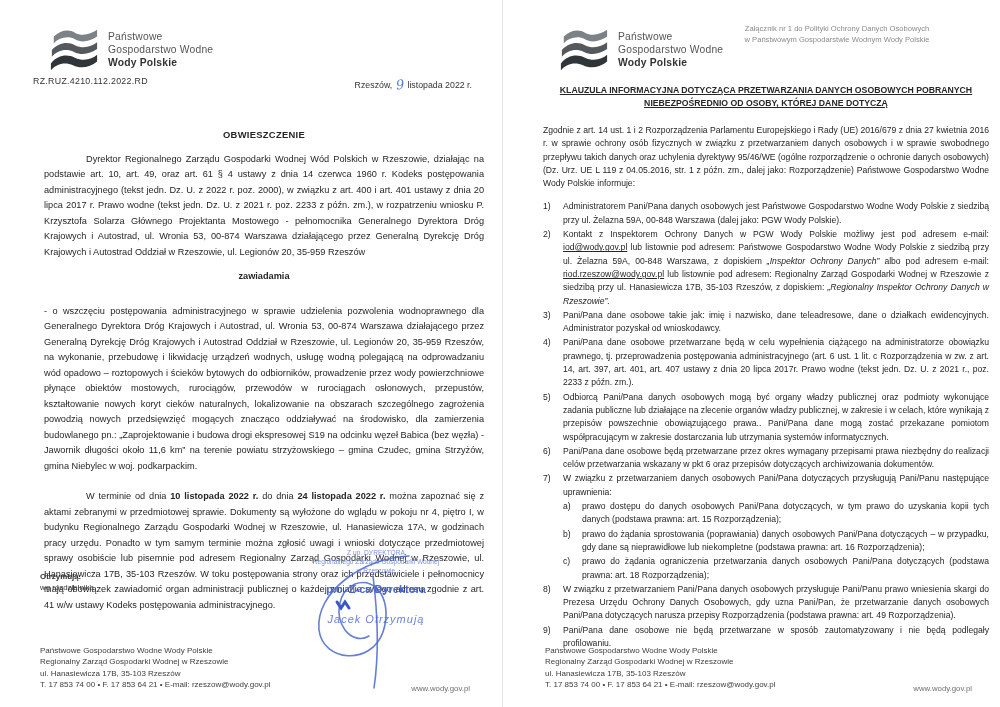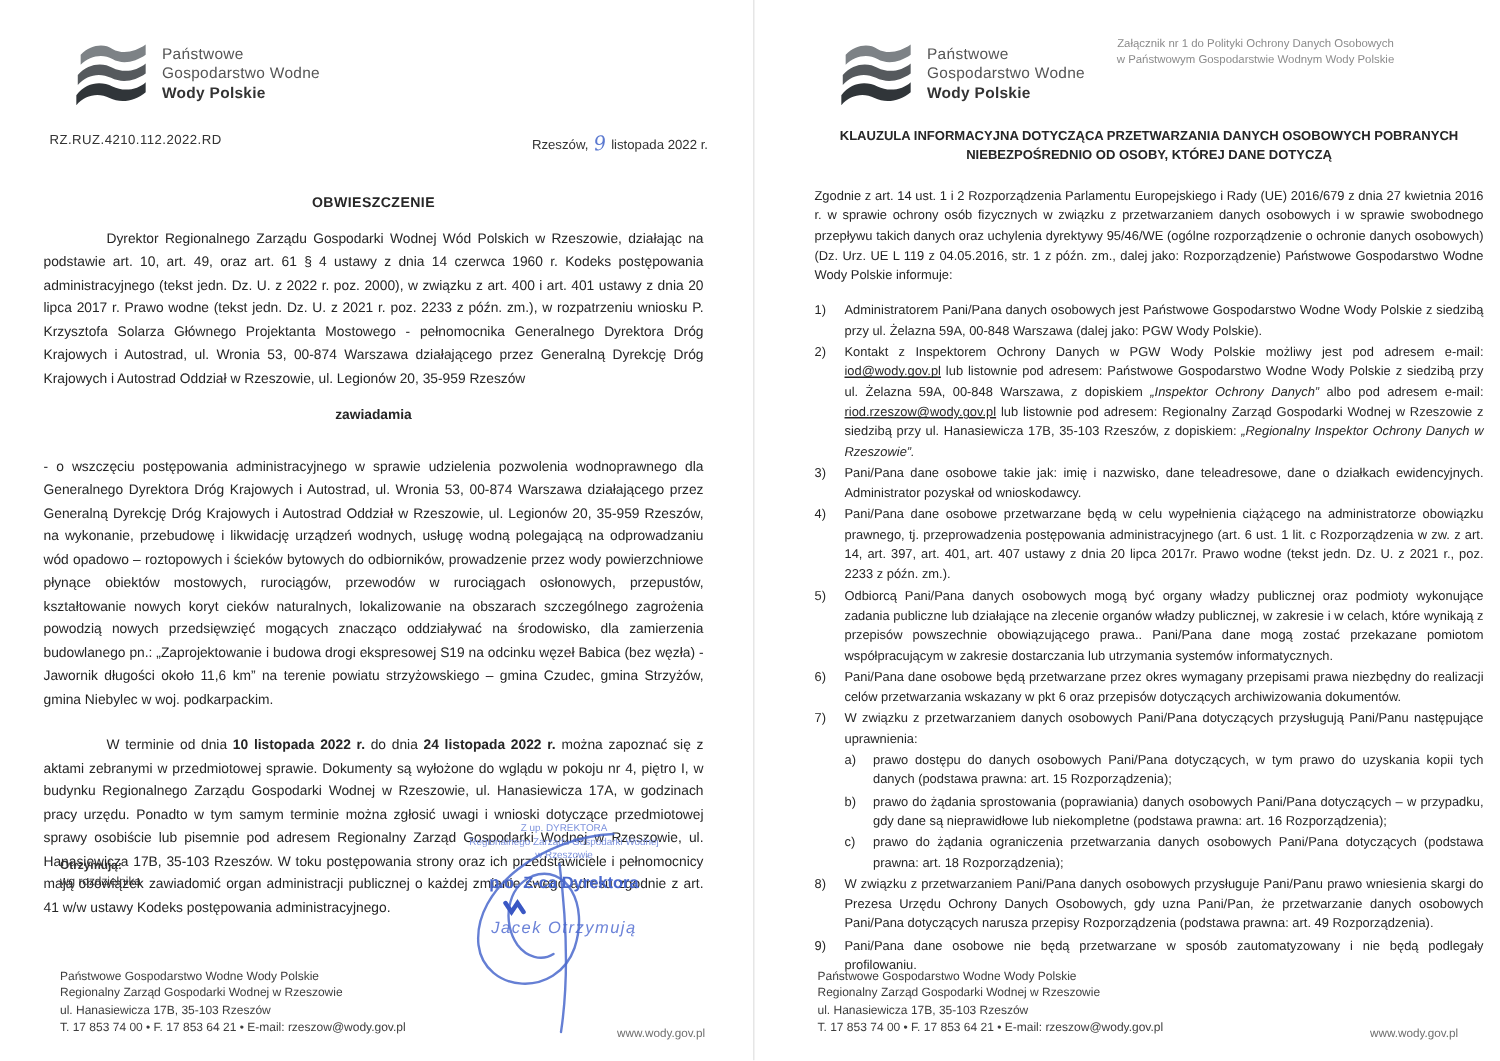--- a/index.html
+++ b/index.html
@@ -13,27 +13,27 @@
   #page-right{left:503px;width:497px;}
   .page-divider{position:absolute;left:502px;top:0;width:1px;height:707px;background:#e6e6e6;}
 
   
   .logo{position:absolute;display:flex;align-items:center;gap:8px;}
   .logo svg{display:block;}
   .logo-text{font-size:10.3px;line-height:13px;color:#555;letter-spacing:.2px;}
   .logo-text .brand-bold{font-weight:bold;color:#333;}
 
   
-  .refline{position:absolute;top:88px;left:33px;right:31px;font-size:8.8px;color:#333;}
+  .refline{position:absolute;top:76px;left:33px;right:31px;font-size:8.8px;color:#333;}
   .refline .ref{float:left;letter-spacing:.3px;}
   .refline .date{float:right;}
   .hand-day{font-family:"DejaVu Serif",serif;font-style:italic;font-size:13px;color:#5b79d0;
     display:inline-block;transform:rotate(-6deg);position:relative;top:1px;margin:0 1px;}
 
-  .main-left{position:absolute;left:29px;top:127px;width:440px;font-size:9.2px;line-height:15.5px;text-align:justify;color:#262626;}
+  .main-left{position:absolute;left:44px;top:127px;width:440px;font-size:9.2px;line-height:15.5px;text-align:justify;color:#262626;}
   .doc-title{text-align:center;font-weight:bold;font-size:9.4px;letter-spacing:.3px;margin:0 0 9px 0;}
   .p-indent{text-indent:42px;margin:0;}
   .subhead{text-align:center;font-weight:bold;margin:9px 0 19px 0;}
   .p-plain{margin:0;}
   .p-gap{margin-top:15px;}
   .b{font-weight:bold;}
 
   .recipients{position:absolute;left:40px;top:572px;font-size:7.9px;line-height:10.5px;color:#333;}
   .recipients .lbl{font-weight:bold;}
 
@@ -45,21 +45,21 @@
 
   .office-footer{position:absolute;left:40px;top:645px;font-size:8px;line-height:11.4px;color:#3d3d3d;}
   #page-right .office-footer{left:42px;}
   .website{position:absolute;top:684px;right:33px;font-size:7.8px;color:#6f6f6f;}
   #page-right .website{right:28px;}
 
   
   .annotation{position:absolute;top:24px;right:8px;width:310px;text-align:center;font-size:7.6px;line-height:10.5px;color:#8b8b8b;}
   .main-right{position:absolute;left:40px;top:84px;width:446px;font-size:8.6px;line-height:13.3px;text-align:justify;color:#262626;}
   .r-title{text-align:center;font-weight:bold;font-size:8.7px;line-height:13px;margin:0 0 14px 0;}
-  .r-title span{}
+  .r-title span{text-decoration:underline;}
   .r-intro{margin:0 0 10px 0;}
   .list{margin:0;}
   .item{display:flex;margin-top:1px;}
   .inum{flex:none;width:20px;}
   .itxt{flex:1;text-align:justify;}
   .sub{display:flex;margin-left:20px;margin-top:1px;}
   .snum{flex:none;width:19px;}
   .stxt{flex:1;text-align:justify;}
   .u{text-decoration:underline;}
   .i{font-style:italic;}

